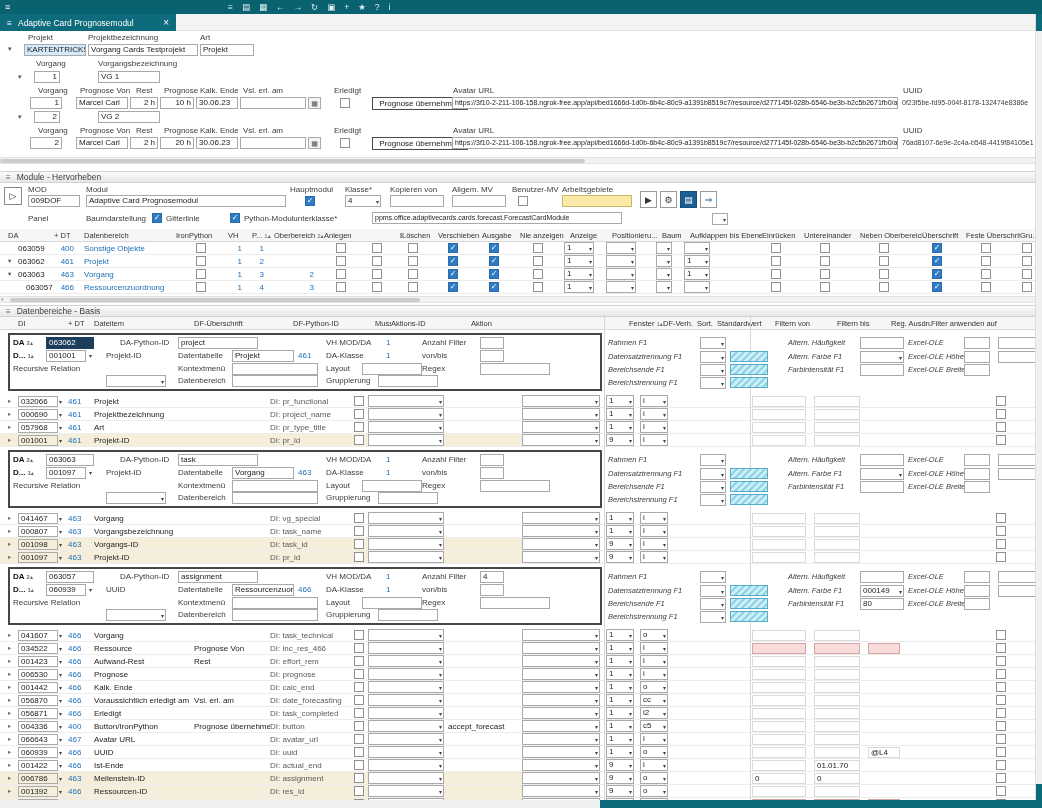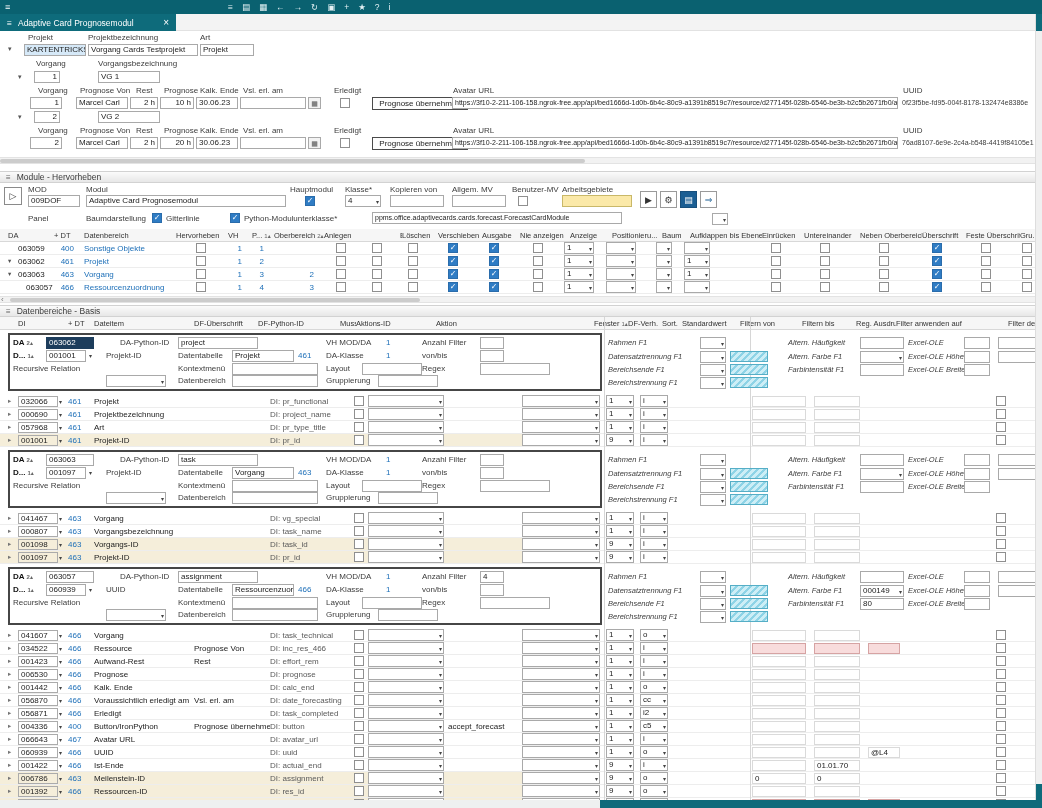--- a/index.html
+++ b/index.html
@@ -232,21 +232,21 @@
           <span class="mselv"></span>
           <span class="car">▾</span>
         </span>
     </div>
 
     <div id="midtable">
         <div class="trow thead">
           <span class="tc" style="width: 46px;">DA</span>
           <span class="tc" style="width: 30px;">+ DT</span>
           <span class="tc" style="width: 92px;">Datenbereich</span>
-          <span class="tc" style="width: 52px;">Hervorheben</span>
+          <span class="tc" style="width: 52px;">IronPython</span>
           <span class="tc" style="width: 24px;">VH</span>
           <span class="tc" style="width: 22px;">P...<span class="sortb">1▴</span></span>
           <span class="tc" style="width: 50px;">Oberbereich<span class="sortb">2▴</span></span>
           <span class="tc" style="width: 36px;">Anlegen</span>
           <span class="tc" style="width: 36px; padding-left: 40px;">Einfügen</span>
           <span class="tc" style="width: 36px;">Löschen</span>
           <span class="tc" style="width: 44px;">Verschieben</span>
           <span class="tc" style="width: 38px;">Ausgabe</span>
           <span class="tc" style="width: 50px;">Nie anzeigen</span>
           <span class="tc" style="width: 42px;">Anzeige</span>
@@ -568,21 +568,21 @@
 
     <div id="datensec">
       <div class="vline" style="left:604px"></div>
       <div class="vline" style="left:750px"></div>
       <div id="datenhead">
           <div class="trow thead">
             <span class="tc" style="width: 10px;"></span>
             <span class="tc" style="width: 50px;">DI</span>
             <span class="tc" style="width: 26px;">+ DT</span>
             <span class="tc" style="width: 100px;">Dateitem</span>
-            <span class="tc" style="width: 64px;">DF-Überschrift</span>
+            <span class="tc" style="width: 99px;">DF-Überschrift</span>
             <span class="tc" style="width: 82px;">DF-Python-ID</span>
             <span class="tc" style="width: 16px;">Muss</span>
             <span class="tc" style="width: 80px;">Aktions-ID</span>
             <span class="tc" style="width: 74px;">Aktion</span>
             <span class="tc" style="width: 84px;"></span>
             <span class="tc" style="width: 34px;">Fenster<span class="sortb">1▴</span></span>
             <span class="tc" style="width: 34px;">DF-Verh.</span>
             <span class="tc" style="width: 20px;">Sort.</span>
             <span class="tc" style="width: 58px;">Standardwert</span>
             <span class="tc" style="width: 62px;">Filtern von</span>

